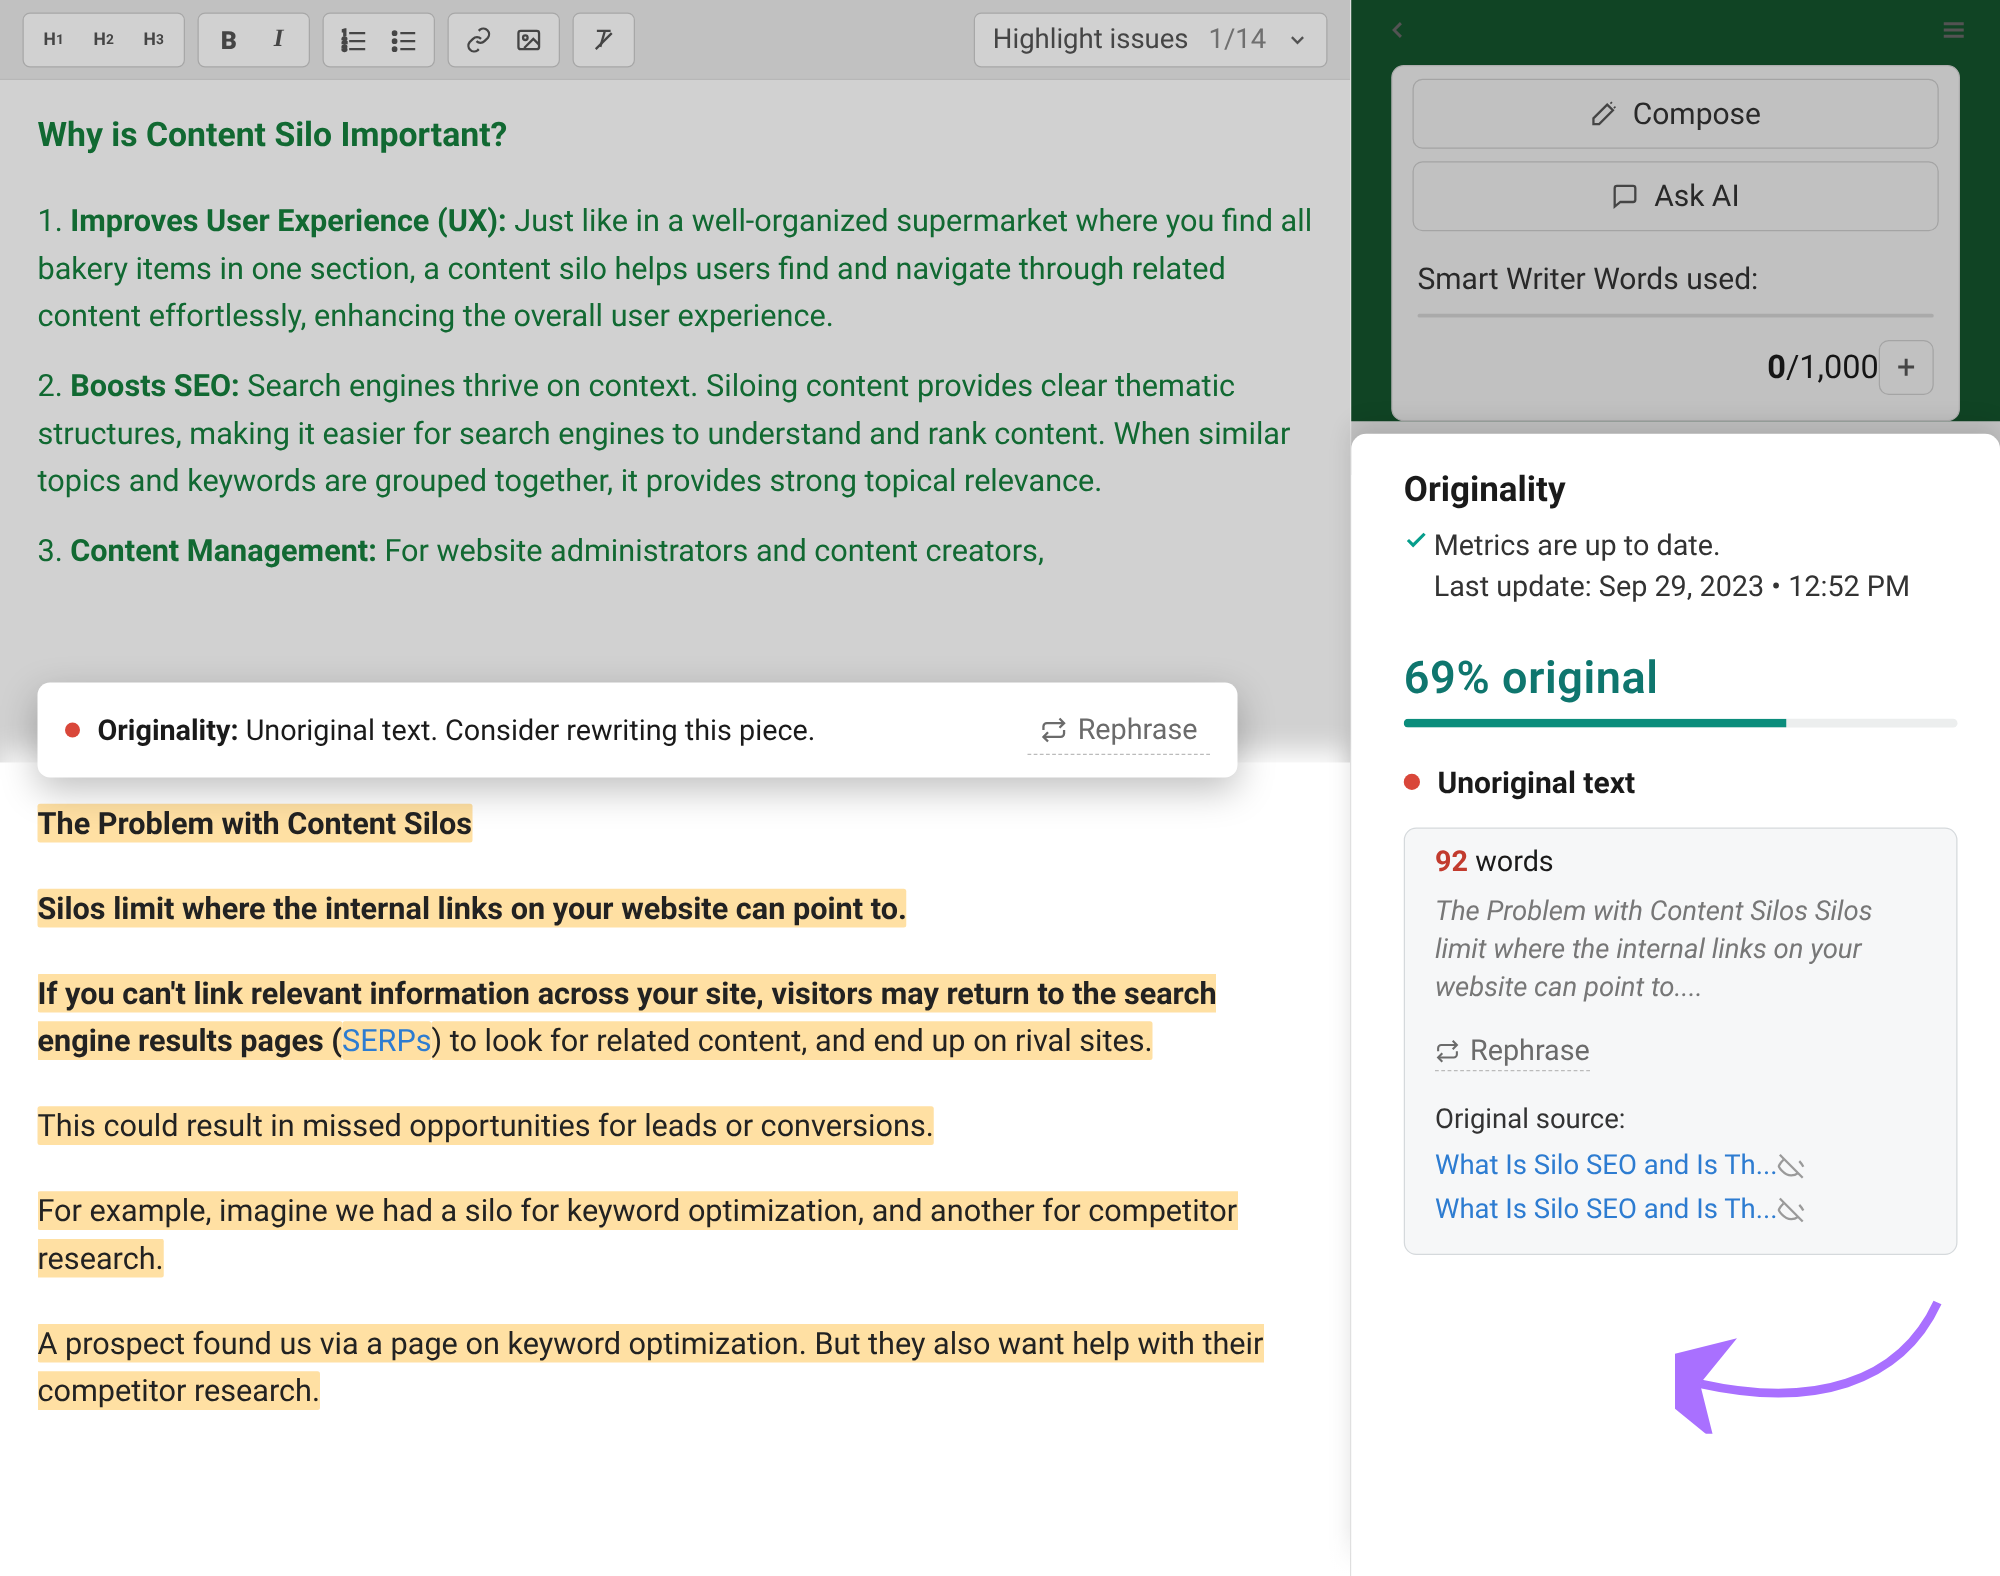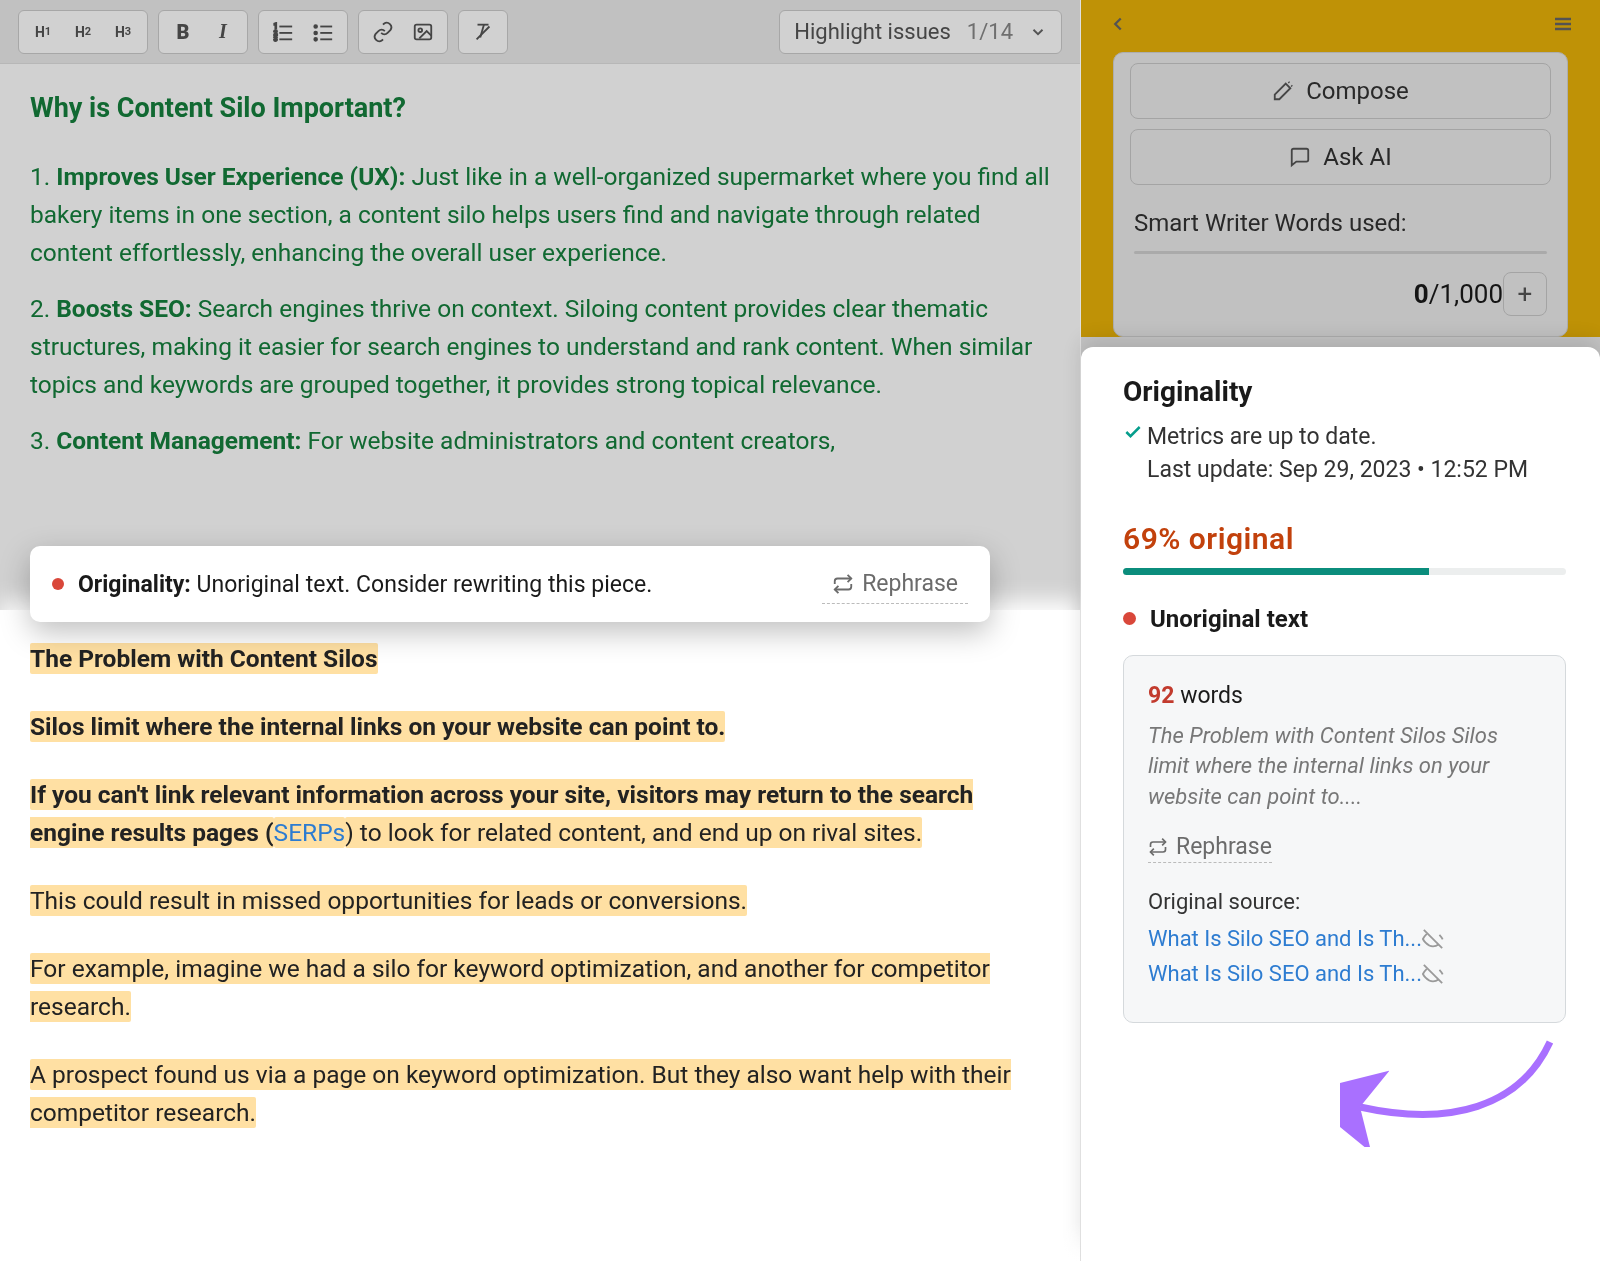--- a/index.html
+++ b/index.html
@@ -189,21 +189,21 @@
     left:0; right:0; top:0;
     height: 380px;
     background: rgba(0,0,0,0.18);
     pointer-events: none;
     z-index: 3;
   }
   .sidebar-top {
     position: relative;
     z-index: 1;
     padding: 0 16px;
-    background: #eab308;
+    background: #14532d;
   }
   .sidebar-header {
     display: flex;
     align-items: center;
     justify-content: space-between;
     height: 48px;
     padding: 0 6px;
   }
   .sidebar-header .hicon {
     color: #666;
@@ -281,23 +281,23 @@
   .metrics-row {
     display: flex;
     gap: 4px;
     font-size: 23px;
     color: #333;
     margin-bottom: 34px;
   }
   .metrics-row .check { color: #069e8c; font-size: 22px; margin-top: 2px; }
   .metrics-row .mtext { line-height: 1.45; }
   .orig-pct {
-    font-size: 30px;
+    font-size: 36px;
     font-weight: 600;
-    color: #c2410c;
+    color: #0f766e;
     letter-spacing: 0.5px;
     margin-bottom: 12px;
   }
   .orig-bar {
     height: 7px;
     background: #eceeee;
     border-radius: 4px;
     overflow: hidden;
     margin-bottom: 30px;
   }
@@ -311,21 +311,21 @@
     align-items: center;
     gap: 14px;
     font-size: 24px;
     font-weight: 700;
     margin-bottom: 22px;
   }
   .unorig-row .rdot { width: 13px; height: 13px; border-radius: 50%; background: #d9473a; }
   .unorig-card {
     border: 1px solid #d5d9dc;
     border-radius: 10px;
-    padding: 26px 24px;
+    padding: 13px 24px;
     background: #f6f7f8;
     position: relative;
   }
   .unorig-card .wc { font-size: 23px; margin-bottom: 12px; }
   .unorig-card .wc .num { color: #c23b2e; font-weight: 700; }
   .unorig-card .snippet {
     font-style: italic;
     color: #777;
     font-size: 22px;
     line-height: 1.4;

